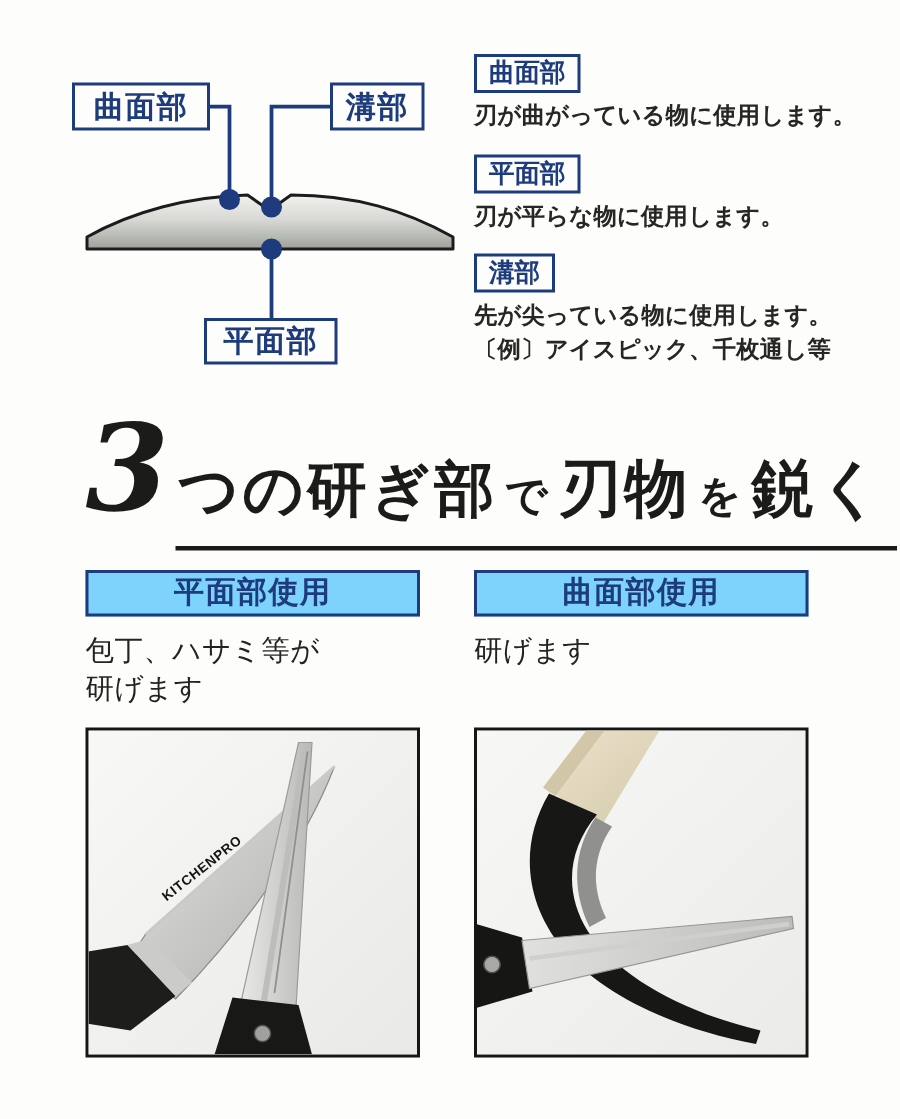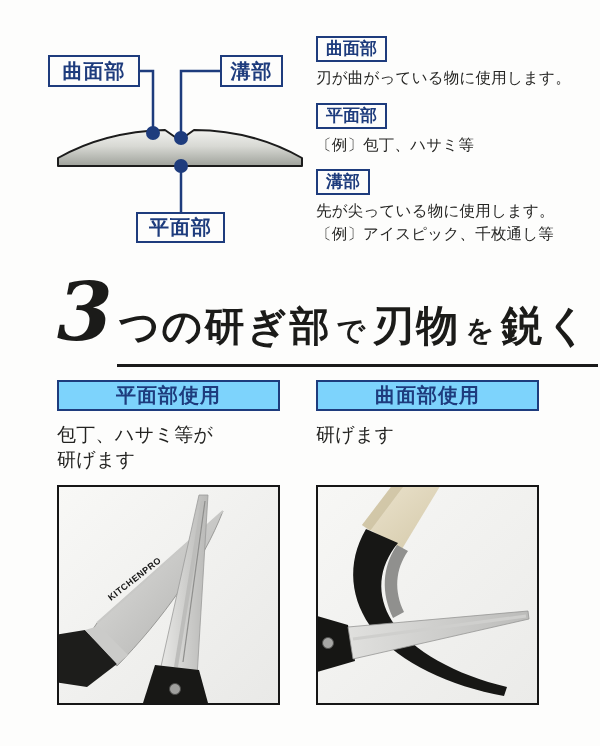--- a/index.html
+++ b/index.html
@@ -15,21 +15,21 @@
   .dlabel.curved{left:10px;top:10px;width:92px;height:32px;}
   .dlabel.groove{left:182px;top:10px;width:63px;height:32px;}
   .dlabel.flat{left:98px;top:167px;width:89px;height:31px;}
 
   
   .parts-col{position:absolute;left:316px;top:36px;width:280px;}
   .part{margin-bottom:13px;}
   .part-label{display:inline-block;box-sizing:border-box;border:2px solid #1e3c7d;color:#1e3c7d;
               font-weight:bold;font-size:17px;line-height:20px;padding:1px 8px;margin-bottom:5px;
               background:#fdfdfc;white-space:nowrap;}
-  .part-desc,.part-example{font-size:15.5px;font-weight:400;color:#262624;line-height:22.5px;
+  .part-desc,.part-example{font-size:15.5px;font-weight:700;color:#262624;line-height:22.5px;
               letter-spacing:.2px;white-space:nowrap;}
 
   
   .headline{position:absolute;left:57px;top:278px;display:flex;align-items:baseline;
             font-family:"DejaVu Serif","Liberation Serif",serif;color:#1b1b19;}
   .headline .big-num{font-size:80px;font-style:italic;font-weight:600;line-height:.85;margin-right:4px;}
   .headline .underlined{border-bottom:3px solid #1a1a1a;padding:0 8px 10px 2px;white-space:nowrap;}
   .headline .seg{font-size:40px;font-weight:700;letter-spacing:2px;}
   .headline .seg.small{font-size:28px;}
   .headline .seg.big{font-size:42px;text-align:right;}
@@ -74,21 +74,21 @@
     <div class="dlabel flat">平面部</div>
   </div>
 
   <div class="parts-col">
     <div class="part">
       <div class="part-label">曲面部</div>
       <div class="part-desc">刃が曲がっている物に使用します。</div>
     </div>
     <div class="part">
       <div class="part-label">平面部</div>
-      <div class="part-example">〔例〕包丁、ハサミ等</div>
+      <div class="part-desc">刃が平らな物に使用します。</div>
     </div>
     <div class="part">
       <div class="part-label">溝部</div>
       <div class="part-desc">先が尖っている物に使用します。</div>
       <div class="part-example">〔例〕アイスピック、千枚通し等</div>
     </div>
   </div>
 
   <div class="headline">
     <span class="big-num">3</span>

